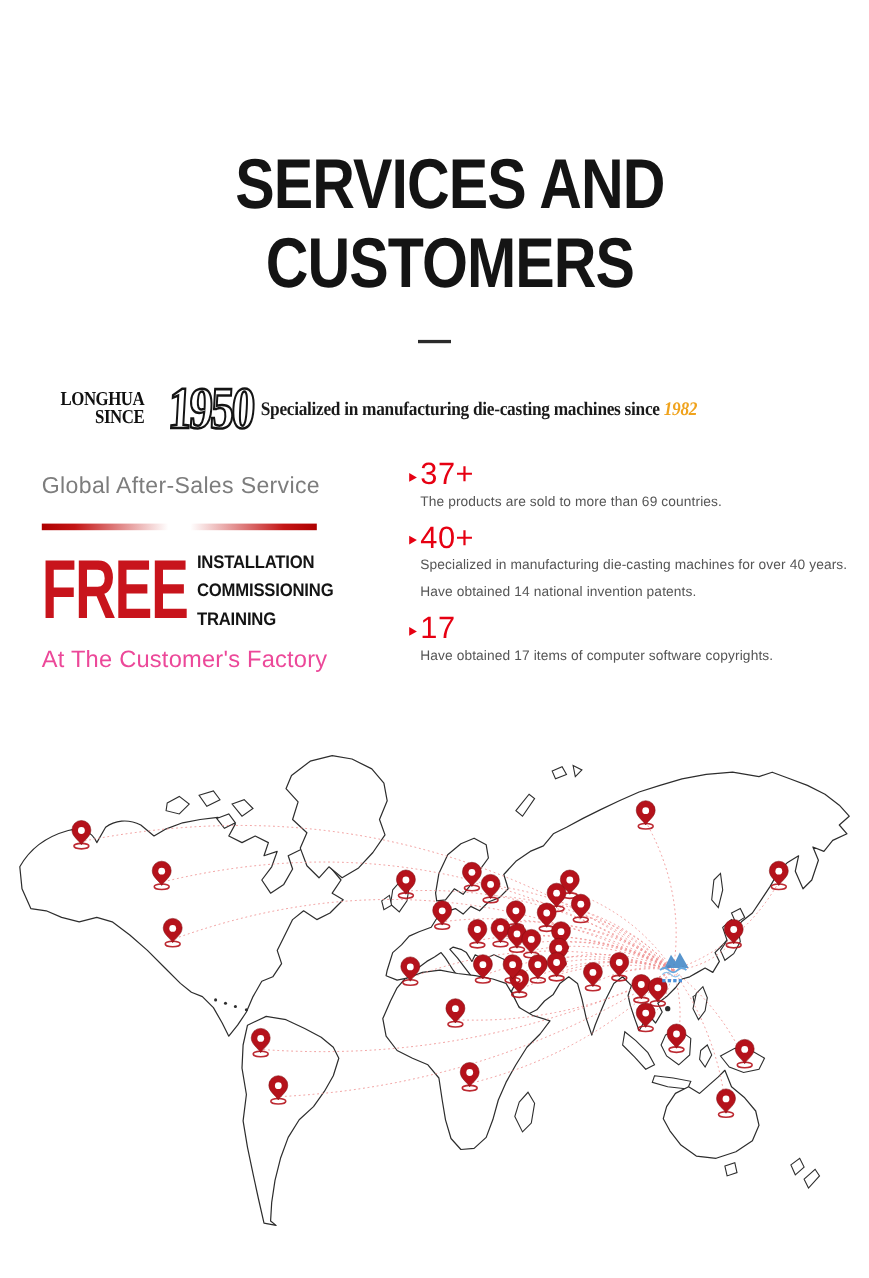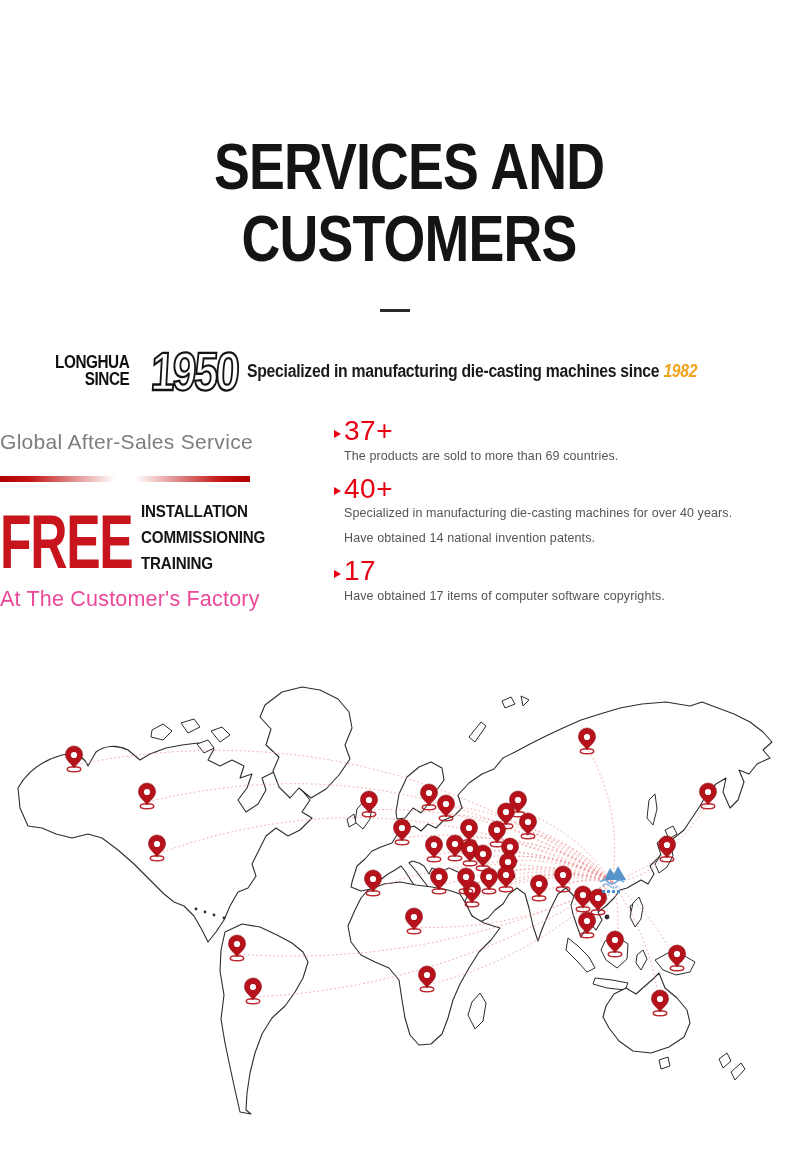--- a/index.html
+++ b/index.html
@@ -6,40 +6,40 @@
   .page{position:relative;width:790px;height:1162px;margin:0 auto;background:#ffffff;overflow:hidden;
         font-family:"Liberation Sans",sans-serif;}
 
   
   .title{margin:0;padding-top:132px;text-align:center;font-weight:700;color:#141414;
          font-size:64px;line-height:1.12;padding-left:28px;}
   .title-line{display:block;transform:scaleX(0.84);transform-origin:50% 50%;letter-spacing:-1px;}
   .title-dash{width:30px;height:3px;background:#2a2a2a;margin:34px auto 0;}
 
   
-  .brand-row{display:flex;align-items:center;margin:30px 0 0 55px;height:58px;}
+  .brand-row{display:flex;align-items:center;margin:30px 0 0 55px;height:58px;font-family:Liberation Serif, serif;}
   .brand-name{display:flex;flex-direction:column;align-items:flex-end;font-weight:800;font-size:18px;
               line-height:0.95;color:#101010;letter-spacing:-0.5px;transform:scaleX(0.85);
               transform-origin:left center;}
   .brand-year{font-size:54px;font-weight:800;line-height:1;color:#ffffff;
               -webkit-text-stroke:2.3px #141414;letter-spacing:-3px;
               transform:scaleX(0.8) skewX(-4deg);transform-origin:left center;
               margin-left:8px;margin-right:-12px;}
   .tagline{font-size:17.5px;font-weight:700;color:#1a1a1a;letter-spacing:-0.3px;
            transform:scaleX(0.9);transform-origin:left center;white-space:nowrap;}
   .tagline-year{font-style:italic;font-weight:700;}
 
   
-  .columns{display:flex;margin-top:24px;}
+  .columns{display:flex;margin-top:24px;padding-left:38px;}
   .left-col{width:334px;flex:none;}
   .service-heading{font-size:21px;color:#7d7d7d;margin-top:6px;letter-spacing:0.3px;}
   .red-divider{width:250px;height:6px;margin-top:22px;
      background:linear-gradient(90deg,#ae0000 0%,#c41616 12%,rgba(255,255,255,0.95) 46%,
                 rgba(255,255,255,0.95) 54%,#c41616 88%,#ae0000 100%);}
-  .free-row{display:flex;align-items:flex-end;margin-top:14px;}
+  .free-row{display:flex;align-items:center;margin-top:14px;}
   .free-word{font-size:76px;font-weight:800;line-height:0.92;letter-spacing:-2px;
              transform:scaleX(0.68);transform-origin:left top;margin-right:-62px;}
   .free-items{margin-left:8px;padding-top:3px;font-size:16.5px;font-weight:800;color:#141414;
               line-height:1.57;letter-spacing:-0.2px;transform:scaleX(0.92);transform-origin:left top;
               white-space:nowrap;}
   .service-footer{font-size:21.5px;color:#ec4899;margin-top:10px;letter-spacing:0.2px;}
 
   .right-col{flex:1;margin-top:-8px;}
   .stat{margin-bottom:11px;}
   .stat-value{display:flex;align-items:center;font-size:28px;line-height:1.05;letter-spacing:0.5px;}

